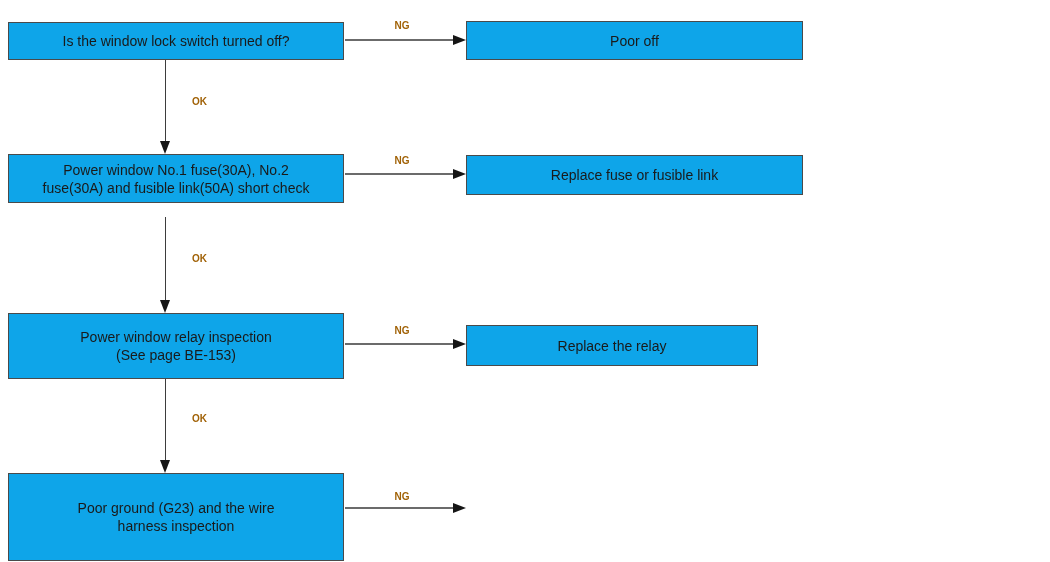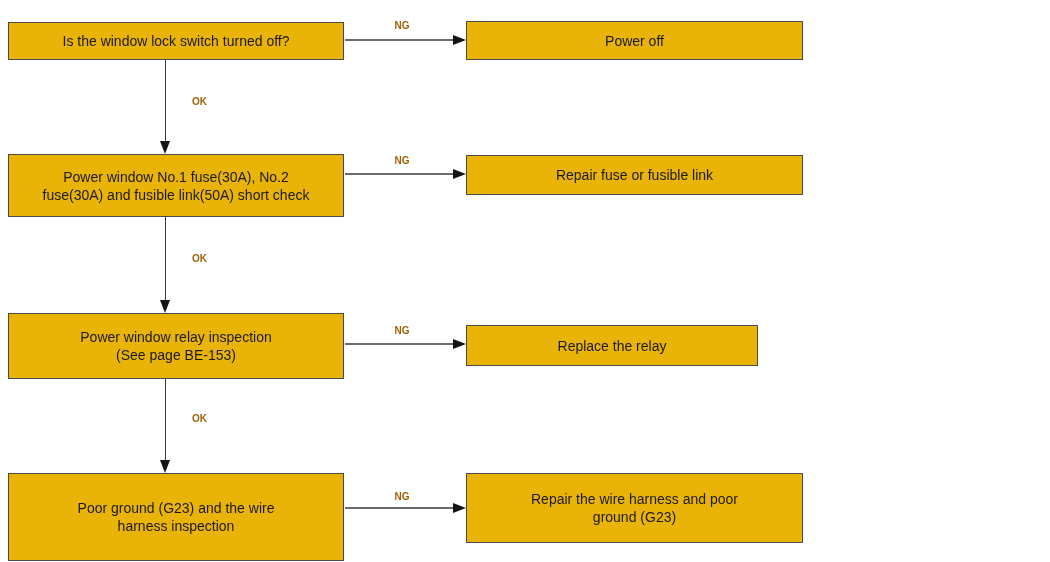--- a/index.html
+++ b/index.html
@@ -12,34 +12,34 @@
     position: relative;
     width: 1050px;
     height: 562px;
     background: #ffffff;
     overflow: hidden;
   }
   .box {
     position: absolute;
     box-sizing: border-box;
     border: 1.4px solid #4a4a4a;
-    background: #eab308;
+    background: #0ea5e9;
     display: flex;
     align-items: center;
     justify-content: center;
     text-align: center;
     white-space: pre-line;
     font-size: 14px;
     line-height: 18px;
     color: #1a1a1a;
     padding: 0 2px;
   }
   
   .l1 { left: 8px;  top: 22px;  width: 336px; height: 38px; }
-  .l2 { left: 8px;  top: 154px; width: 336px; height: 63px; }
+  .l2 { left: 8px;  top: 154px; width: 336px; height: 49px; }
   .l3 { left: 8px;  top: 313px; width: 336px; height: 66px; }
   .l4 { left: 8px;  top: 473px; width: 336px; height: 88px; }
   
   .r1 { left: 466px; top: 21px;  width: 337px; height: 39px; }
   .r2 { left: 466px; top: 155px; width: 337px; height: 40px; }
   .r3 { left: 466px; top: 325px; width: 292px; height: 41px; }
   .r4 { left: 466px; top: 473px; width: 337px; height: 70px; }
 
   
   .hline {
@@ -112,32 +112,32 @@
 </style>
 </head>
 <body>
 
 <div class="canvas">
 
   <div class="box l1">Is the window lock switch turned off?</div>
   <div class="hline h1"></div>
   <div class="harrow ha1"></div>
   <div class="taglabel nglabel ng1">NG</div>
-  <div class="box r1">Power off</div>
+  <div class="box r1">Poor off</div>
 
   <div class="vline v1"></div>
   <div class="varrow va1"></div>
   <div class="taglabel oklabel ok1">OK</div>
 
   <div class="box l2">Power window No.1 fuse(30A), No.2
 fuse(30A) and fusible link(50A) short check</div>
   <div class="hline h2"></div>
   <div class="harrow ha2"></div>
   <div class="taglabel nglabel ng2">NG</div>
-  <div class="box r2">Repair fuse or fusible link</div>
+  <div class="box r2">Replace fuse or fusible link</div>
 
   <div class="vline v2"></div>
   <div class="varrow va2"></div>
   <div class="taglabel oklabel ok2">OK</div>
 
   <div class="box l3">Power window relay inspection
 (See page BE-153)</div>
   <div class="hline h3"></div>
   <div class="harrow ha3"></div>
   <div class="taglabel nglabel ng3">NG</div>
@@ -145,16 +145,14 @@
 
   <div class="vline v3"></div>
   <div class="varrow va3"></div>
   <div class="taglabel oklabel ok3">OK</div>
 
   <div class="box l4">Poor ground (G23) and the wire
 harness inspection</div>
   <div class="hline h4"></div>
   <div class="harrow ha4"></div>
   <div class="taglabel nglabel ng4">NG</div>
-  <div class="box r4">Repair the wire harness and poor
-ground (G23)</div>
 
 </div>
 
 </body></html>

